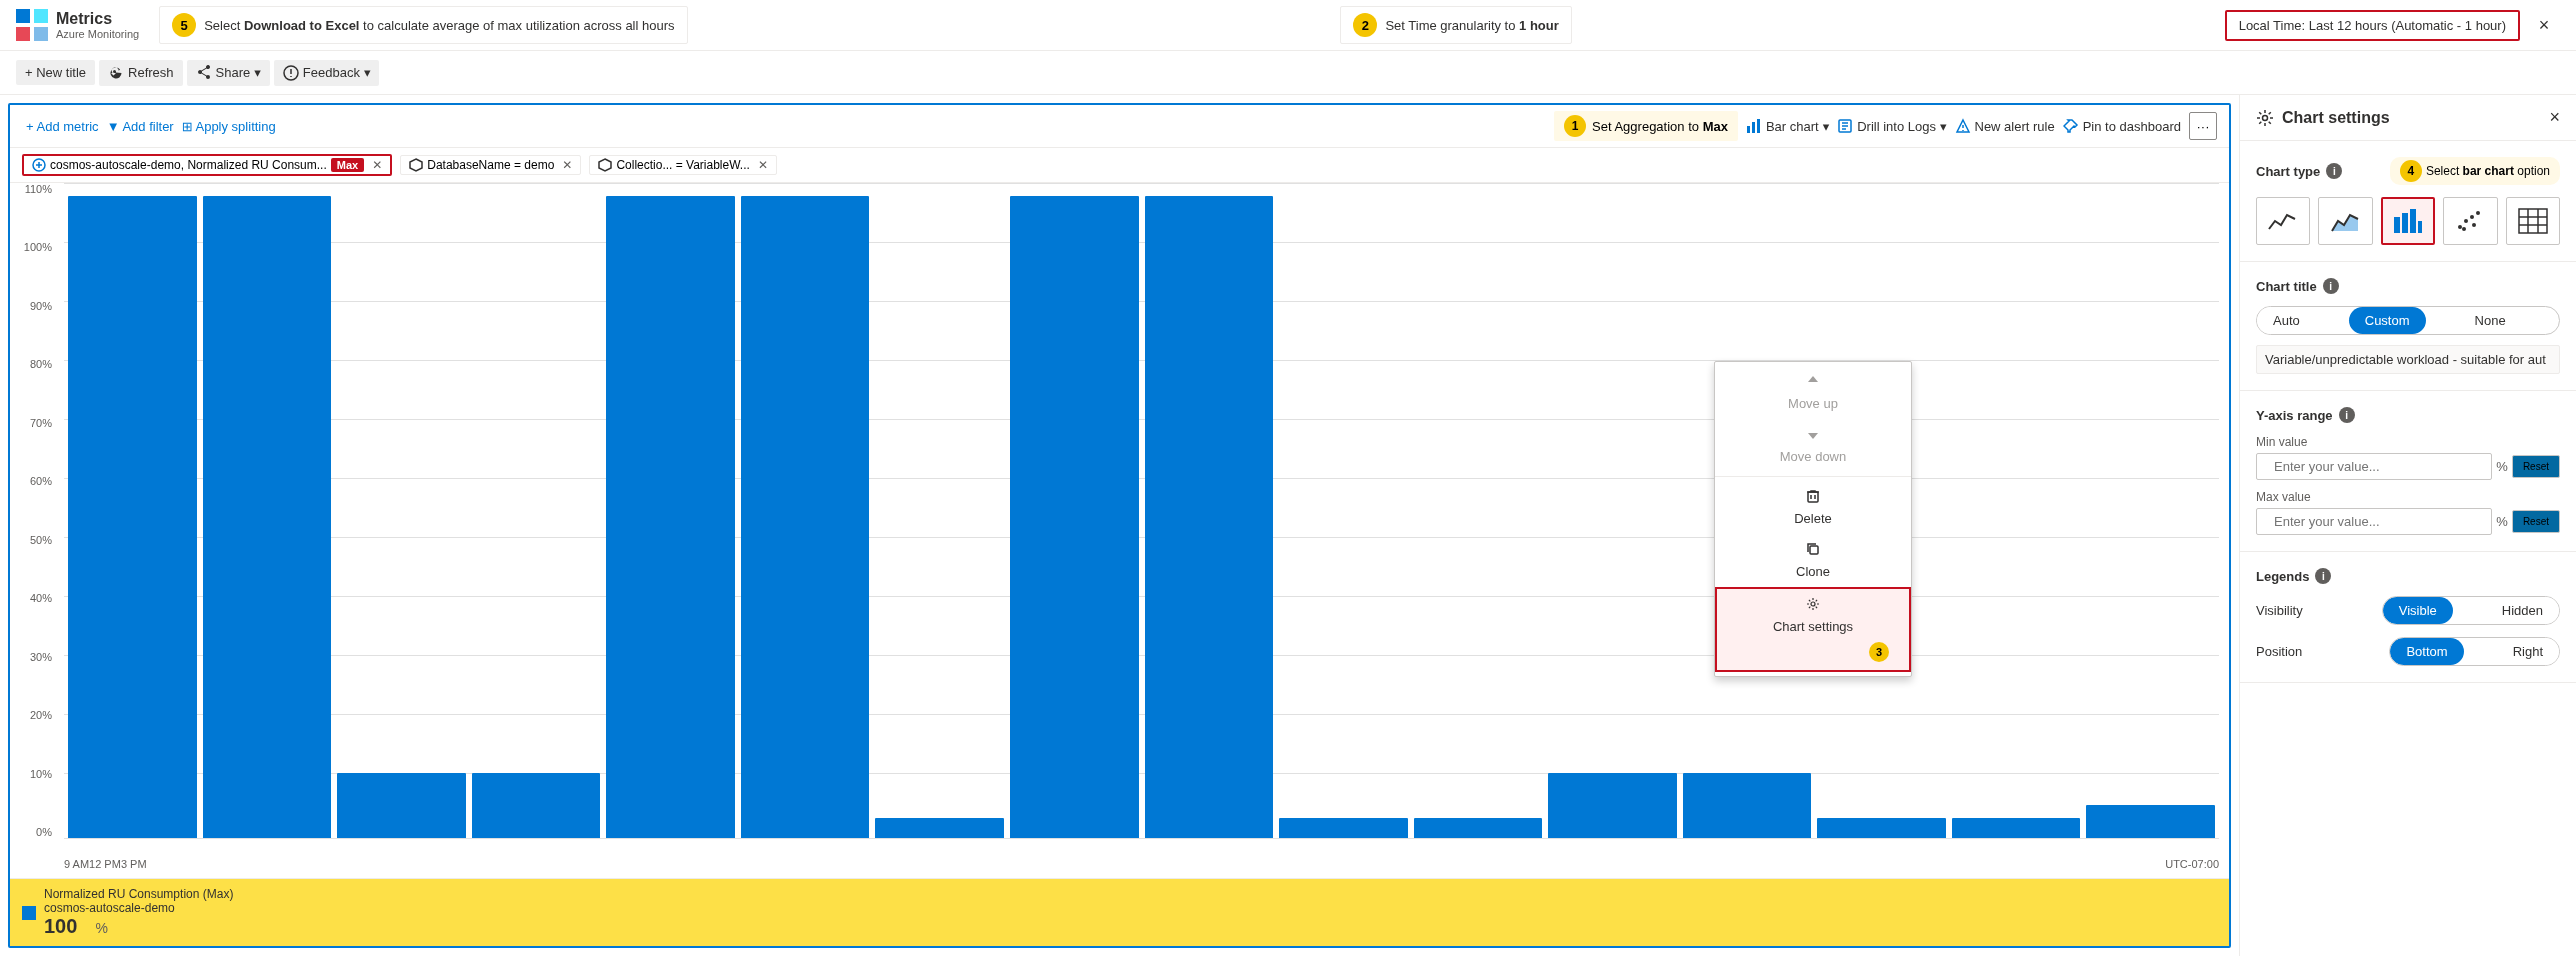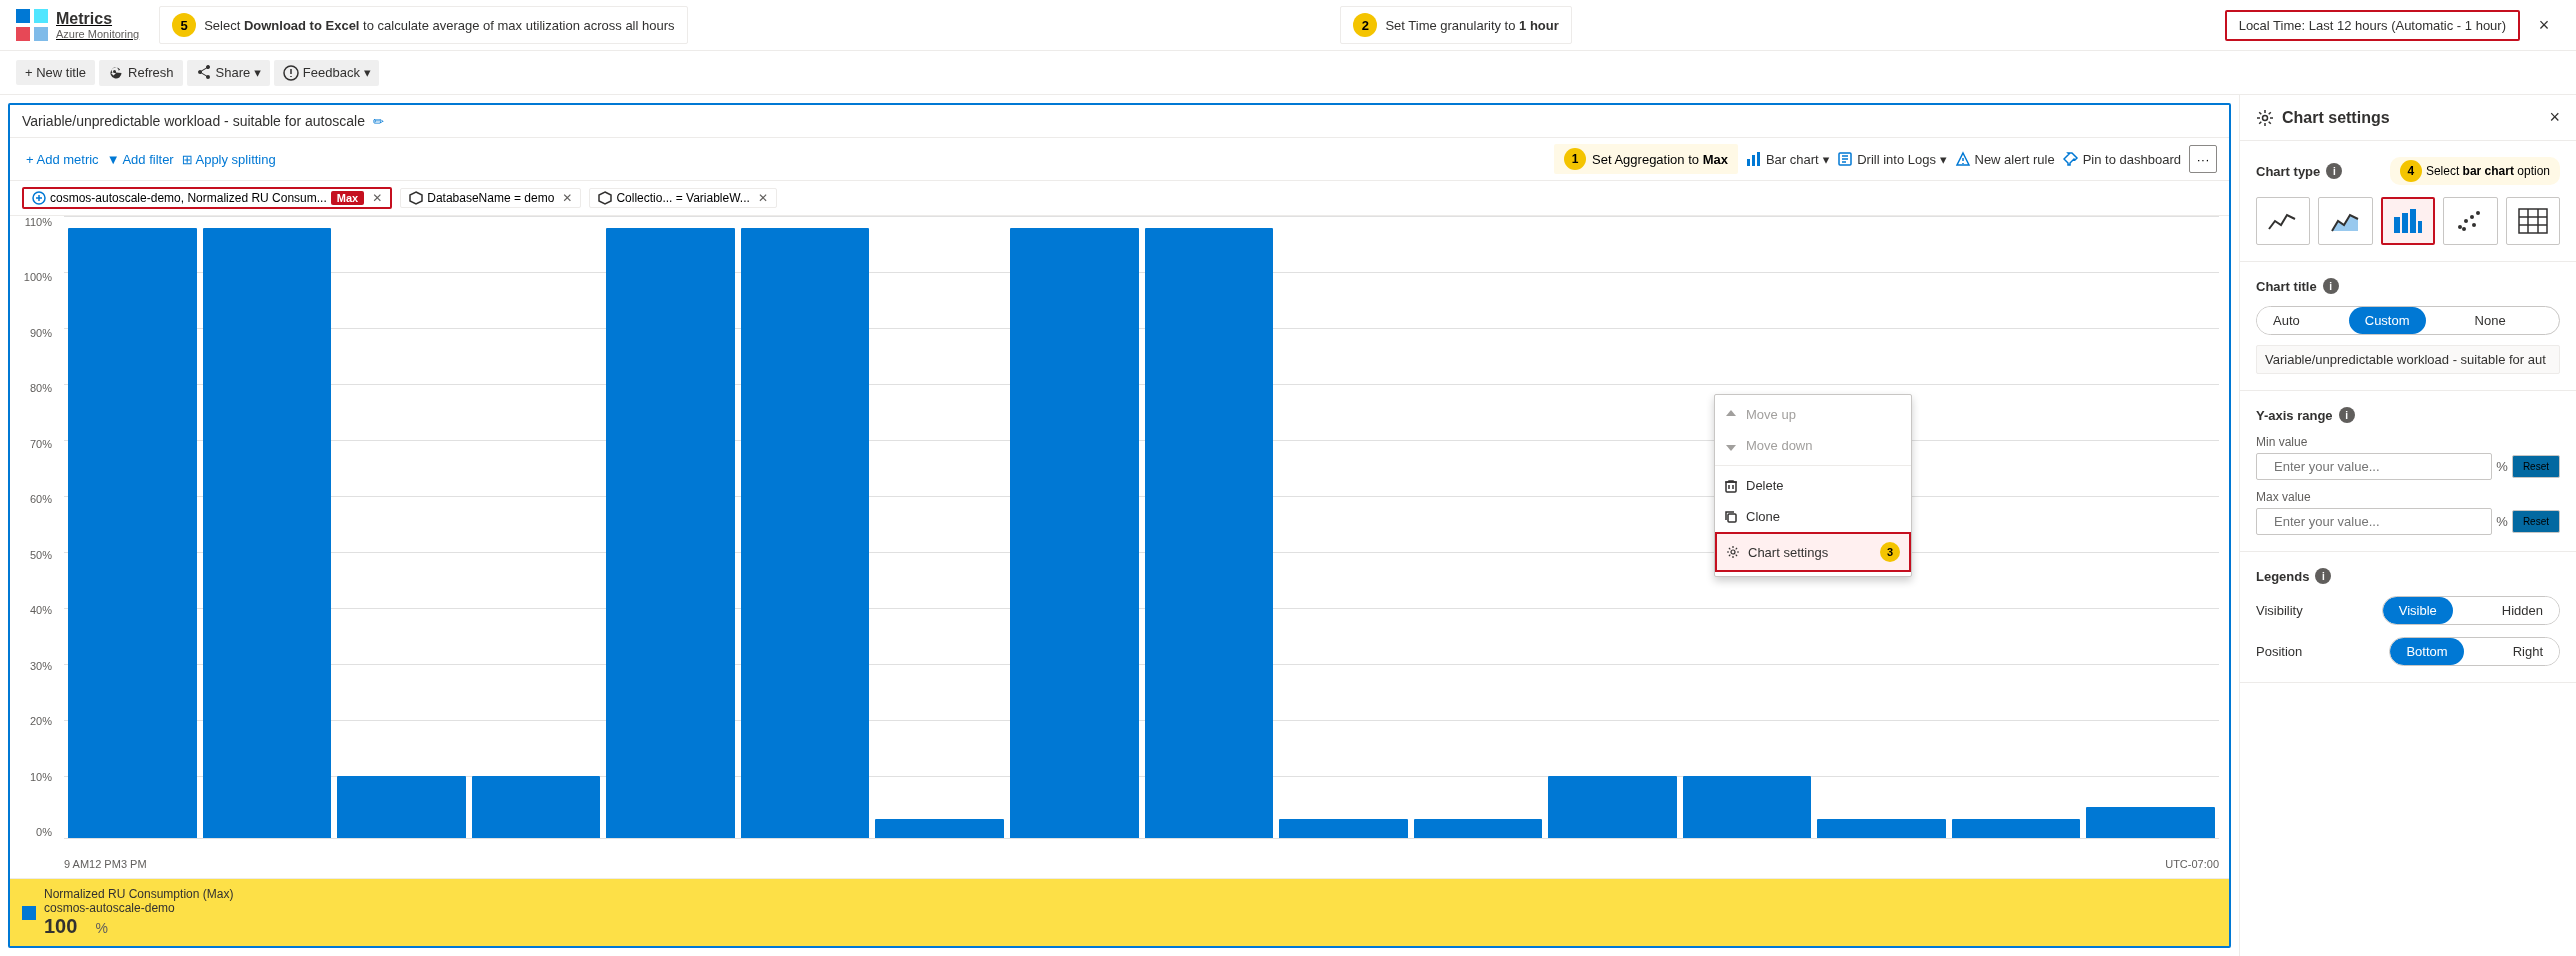--- a/index.html
+++ b/index.html
@@ -4,21 +4,21 @@
   <style>
     * { box-sizing: border-box; margin: 0; padding: 0; }
     body { font-family: 'Segoe UI', Arial, sans-serif; font-size: 13px; background: #f3f2f1; overflow: hidden; }
     
     .app-container { width: 2576px; height: 956px; display: flex; flex-direction: column; background: #fff; }
     
     
     .header { display: flex; align-items: center; padding: 8px 16px; border-bottom: 1px solid #edebe9; background: #fff; height: 51px; }
     .header-logo { display: flex; align-items: center; gap: 8px; margin-right: 20px; }
     .logo-icon { width: 32px; height: 32px; }
-    .logo-text { display: flex; flex-direction: column; text-decoration: underline; }
+    .logo-text { display: flex; flex-direction: column; }
     .logo-title { font-size: 16px; font-weight: 600; color: #323130; }
     .logo-subtitle { font-size: 11px; color: #605e5c; }
     
     .tip-box { display: flex; align-items: center; gap: 8px; padding: 6px 12px; border: 1px solid #edebe9; background: #fff; border-radius: 2px; margin-right: 16px; font-size: 13px; color: #323130; }
     .tip-number { width: 24px; height: 24px; background: #f4c400; color: #000; border-radius: 50%; display: flex; align-items: center; justify-content: center; font-weight: 700; font-size: 13px; flex-shrink: 0; }
     
     .header-spacer { flex: 1; }
     
     .time-range-box { border: 2px solid #c50f1f; padding: 6px 12px; border-radius: 2px; font-size: 13px; color: #323130; background: #fff; cursor: pointer; }
     
@@ -66,21 +66,21 @@
     .x-axis { position: absolute; left: 54px; right: 10px; bottom: 8px; display: flex; justify-content: space-around; font-size: 11px; color: #605e5c; }
     
     .chart-legend { padding: 8px 12px; border-top: 1px solid #edebe9; background: #fde047; display: flex; align-items: center; gap: 8px; }
     .legend-color { width: 14px; height: 14px; background: #0078d4; flex-shrink: 0; }
     .legend-text { font-size: 12px; color: #323130; }
     .legend-value { font-size: 20px; font-weight: 600; color: #323130; }
     .legend-unit { font-size: 14px; color: #605e5c; }
     
     
     .context-menu { position: absolute; top: 178px; right: 317px; background: #fff; border: 1px solid #c8c6c4; border-radius: 2px; box-shadow: 0 4px 8px rgba(0,0,0,0.2); z-index: 100; width: 198px; padding: 4px 0; }
-    .menu-item { display: flex; align-items: center; gap: 8px; padding: 8px 9px; cursor: pointer; font-size: 13px; color: #323130; }
+    .menu-item { display: flex; align-items: center; gap: 8px; padding: 8px 20px; cursor: pointer; font-size: 13px; color: #323130; flex-direction: column; }
     .menu-item.disabled { color: #a19f9d; cursor: default; }
     .menu-item-highlight { border: 2px solid #c50f1f; }
     .menu-separator { height: 1px; background: #edebe9; margin: 4px 0; }
     
     
     .right-panel { width: 337px; border-left: 1px solid #edebe9; background: #fff; display: flex; flex-direction: column; overflow-y: auto; flex-shrink: 0; }
     .panel-header { display: flex; align-items: center; justify-content: space-between; padding: 12px 16px; border-bottom: 1px solid #edebe9; }
     .panel-title { font-size: 16px; font-weight: 600; color: #323130; display: flex; align-items: center; gap: 8px; }
     .panel-close { cursor: pointer; color: #323130; font-size: 18px; }
     
@@ -168,24 +168,20 @@
       <span>Feedback</span>
       <span>▾</span>
     </button>
   </div>
 
   <div class="main-content">
 
     <div class="chart-area-wrapper">
       <div class="chart-area">
 
-        <div class="chart-title-bar">
-          <span class="chart-title">Variable/unpredictable workload - suitable for autoscale</span>
-          <span class="edit-icon">✏</span>
-        </div>
 
         <div class="metrics-toolbar">
           <div class="metrics-toolbar-left">
             <span class="metrics-btn">+ Add metric</span>
             <span class="metrics-btn">▼ Add filter</span>
             <span class="metrics-btn">⊞ Apply splitting</span>
           </div>
 
           <div style="display:flex;align-items:center;gap:6px;background:#fff9e6;padding:4px 10px;border-radius:2px;">
             <div class="step-number">1</div>

